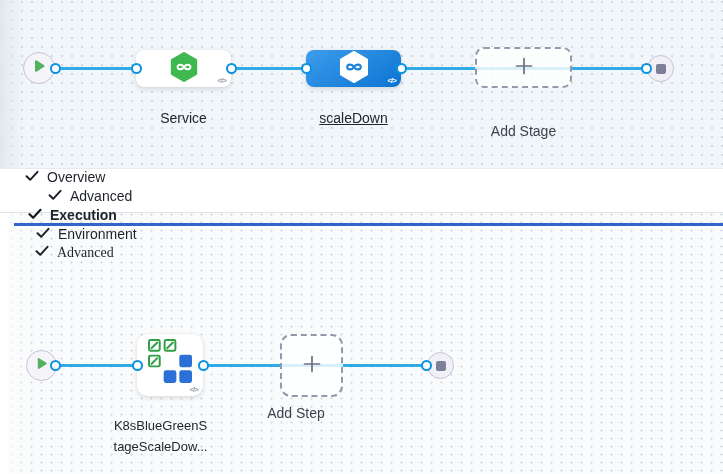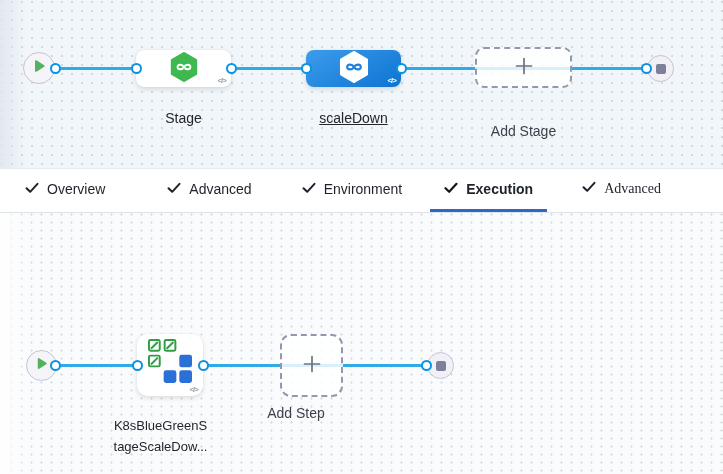--- a/index.html
+++ b/index.html
@@ -52,21 +52,21 @@
              justify-content:center; z-index:3; cursor:pointer; }
 
   .node-label { position:absolute; font-size:14px; font-weight:500; color:#23262f;
                 text-align:center; z-index:2; }
   .step-label { font-size:13px; line-height:21px; word-break:break-all;margin-top:10px; }
   .muted-label { color:#3d414d; font-weight:400; }
 
   
   .tabbar { position:absolute; top:168px; left:0; width:723px; height:45px;
             background:#fff; border-top:1px solid #e6ebef; border-bottom:1px solid #dfe2e6;
-            display:flex; align-items:stretch; z-index:10; }
+            display:flex; align-items:stretch; z-index:10;flex-direction:column; }
   .tab { display:flex; align-items:center; gap:8px; padding:0 14px;
          border-bottom:3px solid transparent; cursor:pointer;
          font-size:14px; color:#1e222a; }
   .tab.active { border-bottom-color:#3364c8; font-weight:700; }
   .tab svg { flex:0 0 auto; }
 </style>
 </head>
 <body>
 
 <section class="canvas canvas-top">
@@ -113,21 +113,21 @@
       <svg width="24" height="24" viewBox="0 0 24 24">
         <path d="M12 4.5 V19.5 M4.5 12 H19.5" stroke="#6d7082" stroke-width="1.7" stroke-linecap="round"></path>
       </svg>
     </span>
   </div>
 
   <div class="round-node" style="left:647px; top:55px; width:27px; height:27px; background:#f1f0f6;">
     <span class="end-square"></span>
   </div>
 
-  <div class="node-label" style="left:136px; top:110px; width:95px;">Stage</div>
+  <div class="node-label" style="left:136px; top:110px; width:95px;">Service</div>
   <div class="node-label" style="left:306px; top:110px; width:95px;text-decoration:underline;">scaleDown</div>
   <div class="node-label muted-label" style="left:471px; top:123px; width:105px;">Add Stage</div>
 </section>
 
 <nav class="tabbar">
   <div class="tab" style="margin-left:11px;">
     <span>
       <svg width="14" height="12" viewBox="0 0 14 12">
           <path d="M1.5 6.2 L5.2 9.8 L12.5 1.8" fill="none" stroke="#1d222b" stroke-width="2" stroke-linecap="round" stroke-linejoin="round"></path>
         </svg>
@@ -135,35 +135,35 @@
     <span>Overview</span>
   </div>
   <div class="tab" style="margin-left:34px;">
     <span>
       <svg width="14" height="12" viewBox="0 0 14 12">
           <path d="M1.5 6.2 L5.2 9.8 L12.5 1.8" fill="none" stroke="#1d222b" stroke-width="2" stroke-linecap="round" stroke-linejoin="round"></path>
         </svg>
     </span>
     <span>Advanced</span>
   </div>
+  <div class="tab active" style="margin-left:14px;">
+    <span>
+      <svg width="14" height="12" viewBox="0 0 14 12">
+          <path d="M1.5 6.2 L5.2 9.8 L12.5 1.8" fill="none" stroke="#13171f" stroke-width="2.2" stroke-linecap="round" stroke-linejoin="round"></path>
+        </svg>
+    </span>
+    <span>Execution</span>
+  </div>
   <div class="tab" style="margin-left:22px;">
     <span>
       <svg width="14" height="12" viewBox="0 0 14 12">
           <path d="M1.5 6.2 L5.2 9.8 L12.5 1.8" fill="none" stroke="#1d222b" stroke-width="2" stroke-linecap="round" stroke-linejoin="round"></path>
         </svg>
     </span>
     <span>Environment</span>
-  </div>
-  <div class="tab active" style="margin-left:14px;">
-    <span>
-      <svg width="14" height="12" viewBox="0 0 14 12">
-          <path d="M1.5 6.2 L5.2 9.8 L12.5 1.8" fill="none" stroke="#13171f" stroke-width="2.2" stroke-linecap="round" stroke-linejoin="round"></path>
-        </svg>
-    </span>
-    <span>Execution</span>
   </div>
   <div class="tab" style="margin-left:21px;font-family:Liberation Serif, serif;">
     <span>
       <svg width="14" height="12" viewBox="0 0 14 12">
           <path d="M1.5 6.2 L5.2 9.8 L12.5 1.8" fill="none" stroke="#1d222b" stroke-width="2" stroke-linecap="round" stroke-linejoin="round"></path>
         </svg>
     </span>
     <span>Advanced</span>
   </div>
 </nav>

